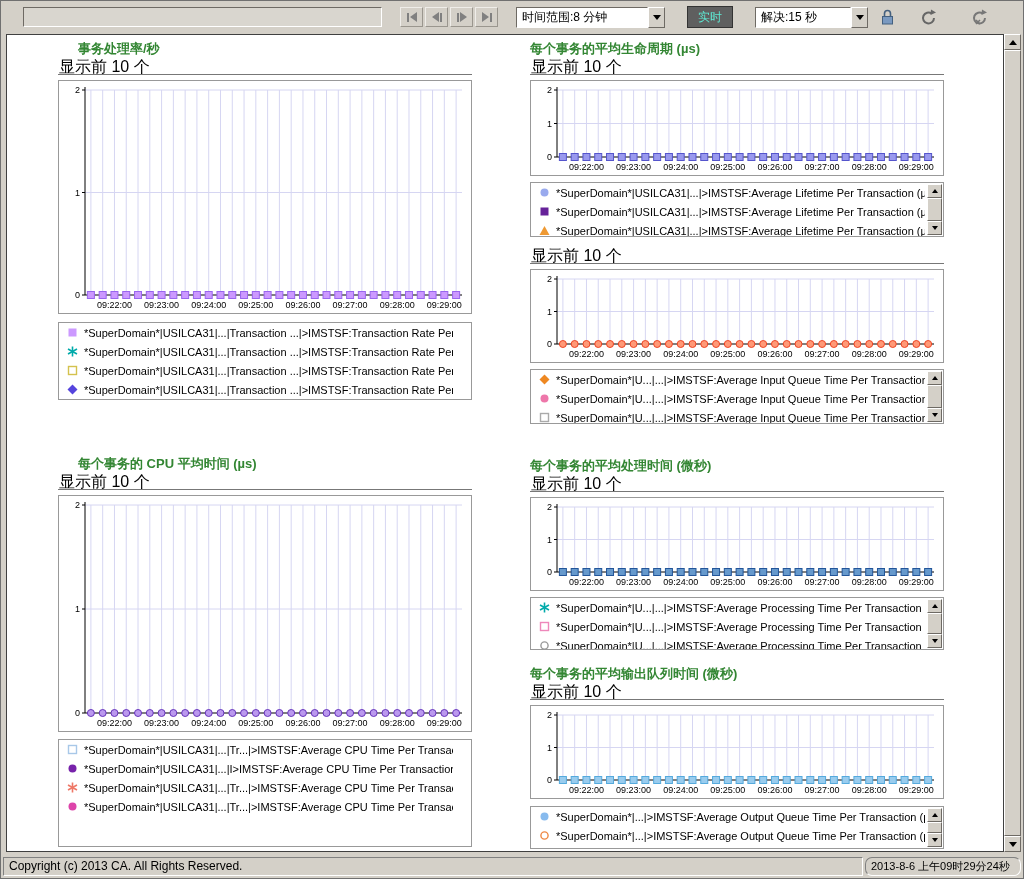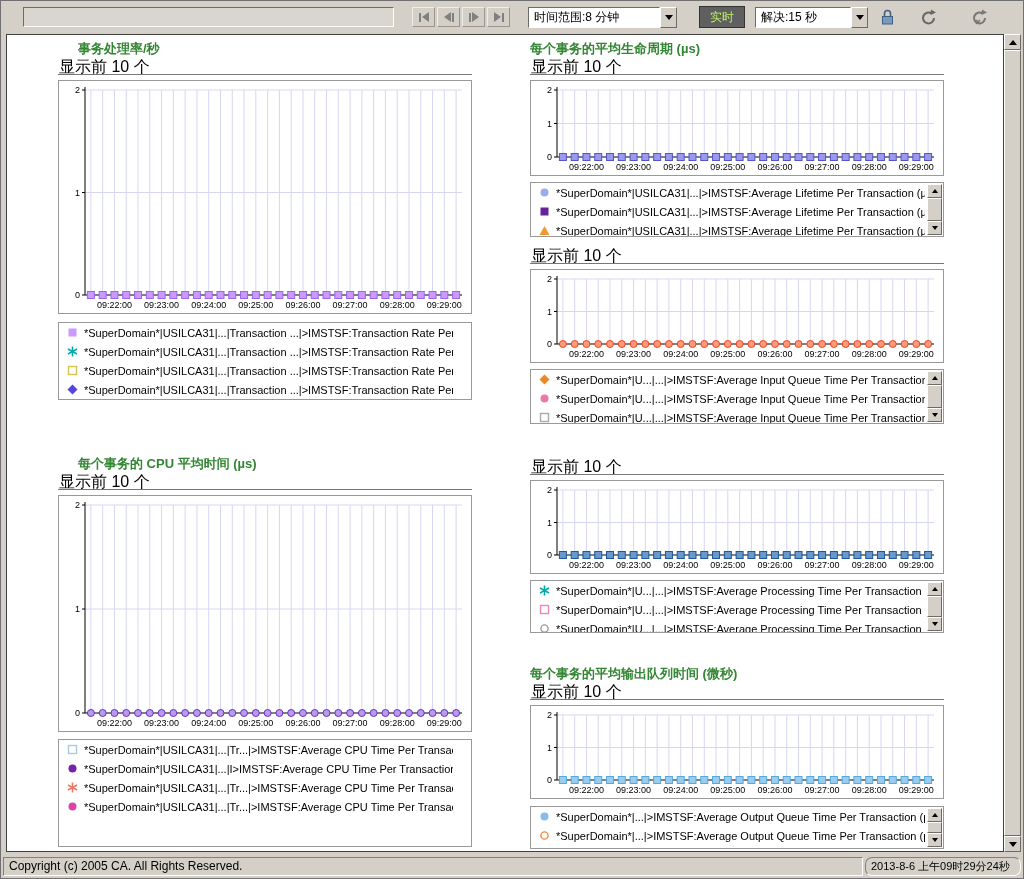--- a/index.html
+++ b/index.html
@@ -12,21 +12,21 @@
   .addr-input { width:440px; height:20px; border:1px solid; border-color:#6e6a64 #fff #fff #6e6a64; background:#d9d6cf; font-family:"Liberation Sans",sans-serif; font-size:12px; padding:0 4px; margin-right:18px; }
   .navgrp { display:flex; gap:2px; margin-right:18px; }
   .navbtn { width:23px; height:20px; background:#d4d0c8; border:1px solid; border-color:#efede9 #9a968e #9a968e #efede9; display:flex; align-items:center; justify-content:center; gap:1px; }
   .icon-bar { width:2px; height:9px; background:#808080; }
   .tri-l { width:0; height:0; border-top:5px solid transparent; border-bottom:5px solid transparent; border-right:7px solid #808080; }
   .tri-r { width:0; height:0; border-top:5px solid transparent; border-bottom:5px solid transparent; border-left:7px solid #808080; }
   .combo { display:flex; height:21px; margin-right:8px; }
   .combo-field { background:#fff; border:1px solid; border-color:#6e6a64 #fff #fff #6e6a64; font-size:12px; line-height:19px; padding:0 5px; white-space:nowrap; overflow:hidden; }
   .combo-btn { width:17px; height:21px; background:#d4d0c8; border:1px solid; border-color:#fff #6e6a64 #6e6a64 #fff; display:flex; align-items:center; justify-content:center; }
   .tri-down { width:0; height:0; border-left:4px solid transparent; border-right:4px solid transparent; border-top:5px solid #000; }
-  .live-btn { height:22px; min-width:46px; background:#5f5f5f; color:#bef264; border:1px solid #333; font-size:12px; font-family:Liberation Sans, sans-serif; margin:0 10px 0 14px; padding:0 8px; }
+  .live-btn { height:22px; min-width:46px; background:#5f5f5f; color:#5eead4; border:1px solid #333; font-size:12px; font-family:Liberation Sans, sans-serif; margin:0 22px 0 14px; padding:0 8px; }
   .tool-icon { display:flex; align-items:center; justify-content:center; }
   .lock-wrap { margin:0 12px 0 4px; }
   .refresh-wrap { margin:0 12px; }
 
   
   .content { position:absolute; top:33px; left:5px; right:2px; bottom:26px; }
   .main { position:absolute; top:0; left:0; right:17px; bottom:0; background:#fff; border:1px solid #404040; overflow:hidden; }
 
   
   .panel { position:absolute; width:414px; }
@@ -657,20 +657,21 @@
               </div>
               <div class="sb-thumb"></div>
               <div class="sb-btn">
                 <span class="tri-down-s"></span>
               </div>
             </div>
           </div>
       </div>
 
       <div class="panel right" style="left:523px; top:422px;">
+        <div class="chart-title">每个事务的平均处理时间 (微秒)</div>
         <div class="subtitle-row">显示前 10 个</div>
         <div class="chart-box" style="height:94px;">
             <svg width="412" height="92">
               <line x1="31.890625" y1="9" x2="31.890625" y2="74" stroke="#d6d6f2" stroke-width="1"></line>
               <line x1="43.671875" y1="9" x2="43.671875" y2="74" stroke="#d6d6f2" stroke-width="1"></line>
               <line x1="55.453125" y1="9" x2="55.453125" y2="74" stroke="#d6d6f2" stroke-width="1"></line>
               <line x1="67.234375" y1="9" x2="67.234375" y2="74" stroke="#d6d6f2" stroke-width="1"></line>
               <line x1="79.015625" y1="9" x2="79.015625" y2="74" stroke="#d6d6f2" stroke-width="1"></line>
               <line x1="90.796875" y1="9" x2="90.796875" y2="74" stroke="#d6d6f2" stroke-width="1"></line>
               <line x1="102.578125" y1="9" x2="102.578125" y2="74" stroke="#d6d6f2" stroke-width="1"></line>
@@ -931,17 +932,17 @@
           <span class="tri-up-s"></span>
         </div>
       <div class="sb-thumb"></div>
       <div class="sb-btn">
           <span class="tri-down-s"></span>
         </div>
     </div>
   </div>
 
   <div class="statusbar">
-    <div class="status-cell status-left">Copyright (c) 2005 CA. All Rights Reserved.</div>
+    <div class="status-cell status-left">Copyright (c) 2013 CA. All Rights Reserved.</div>
     <div class="status-cell status-right">2013-8-6 上午09时29分24秒</div>
   </div>
 
 </div>
 
 </body></html>

